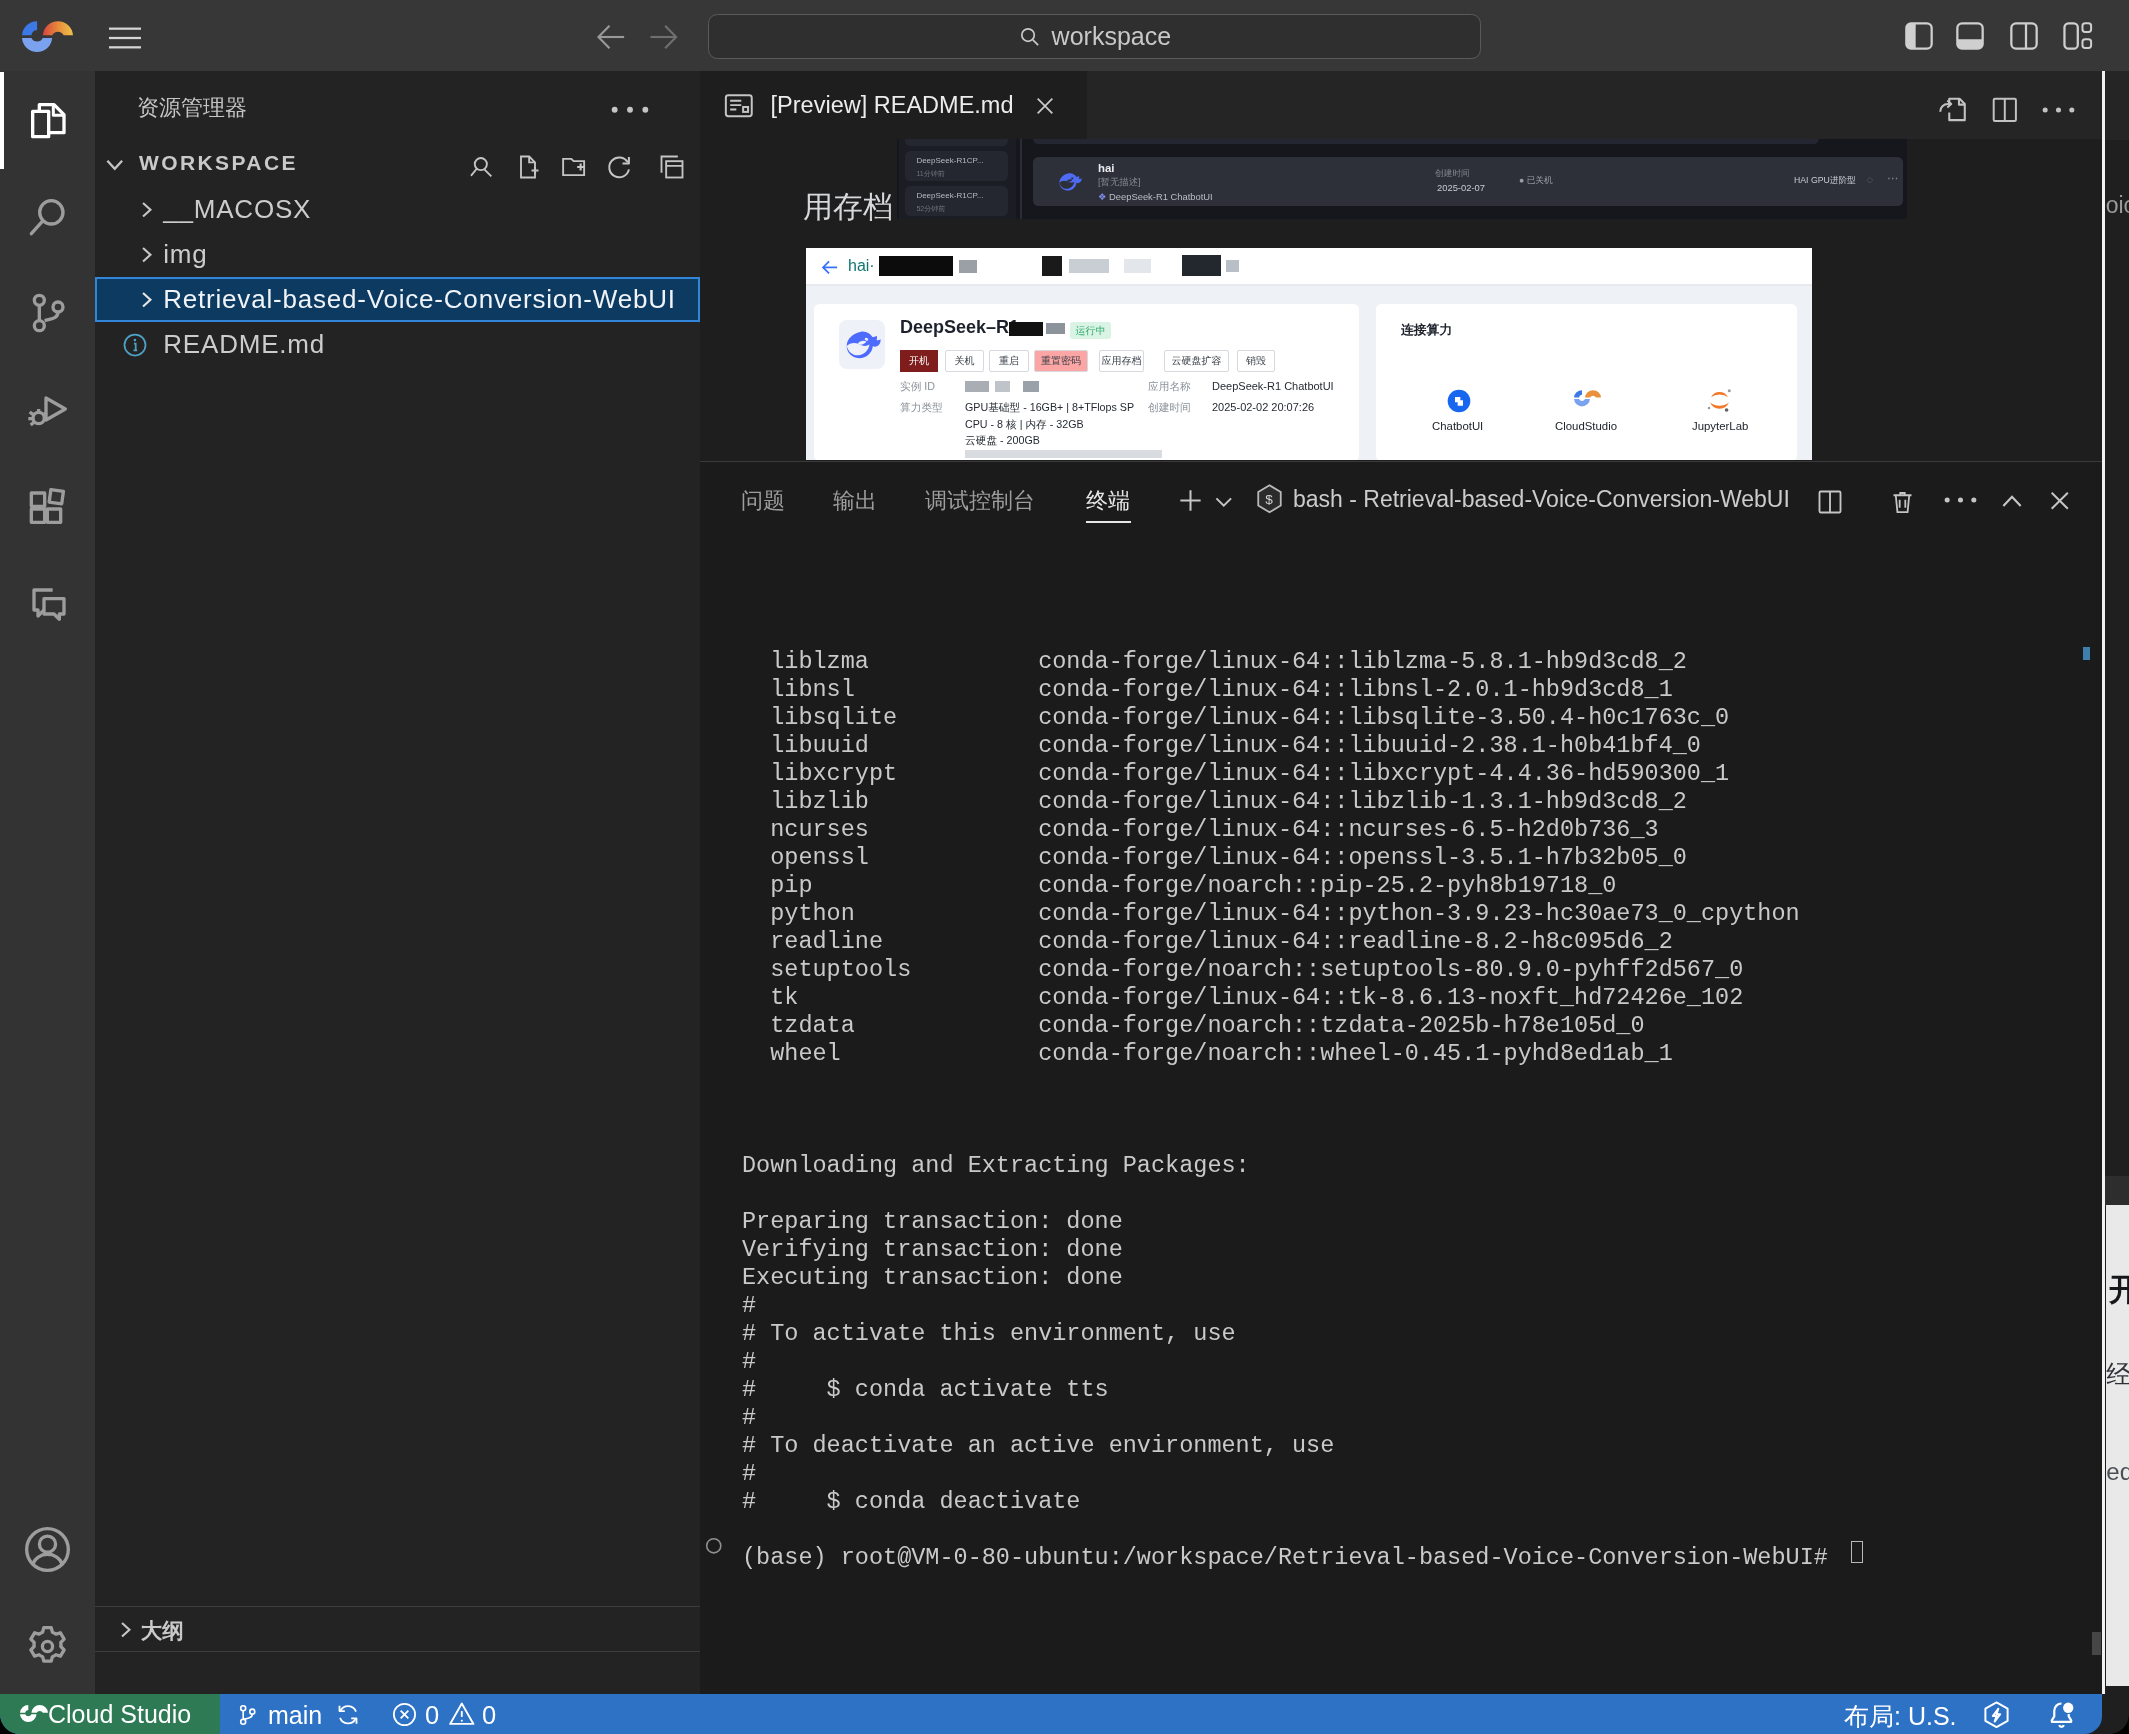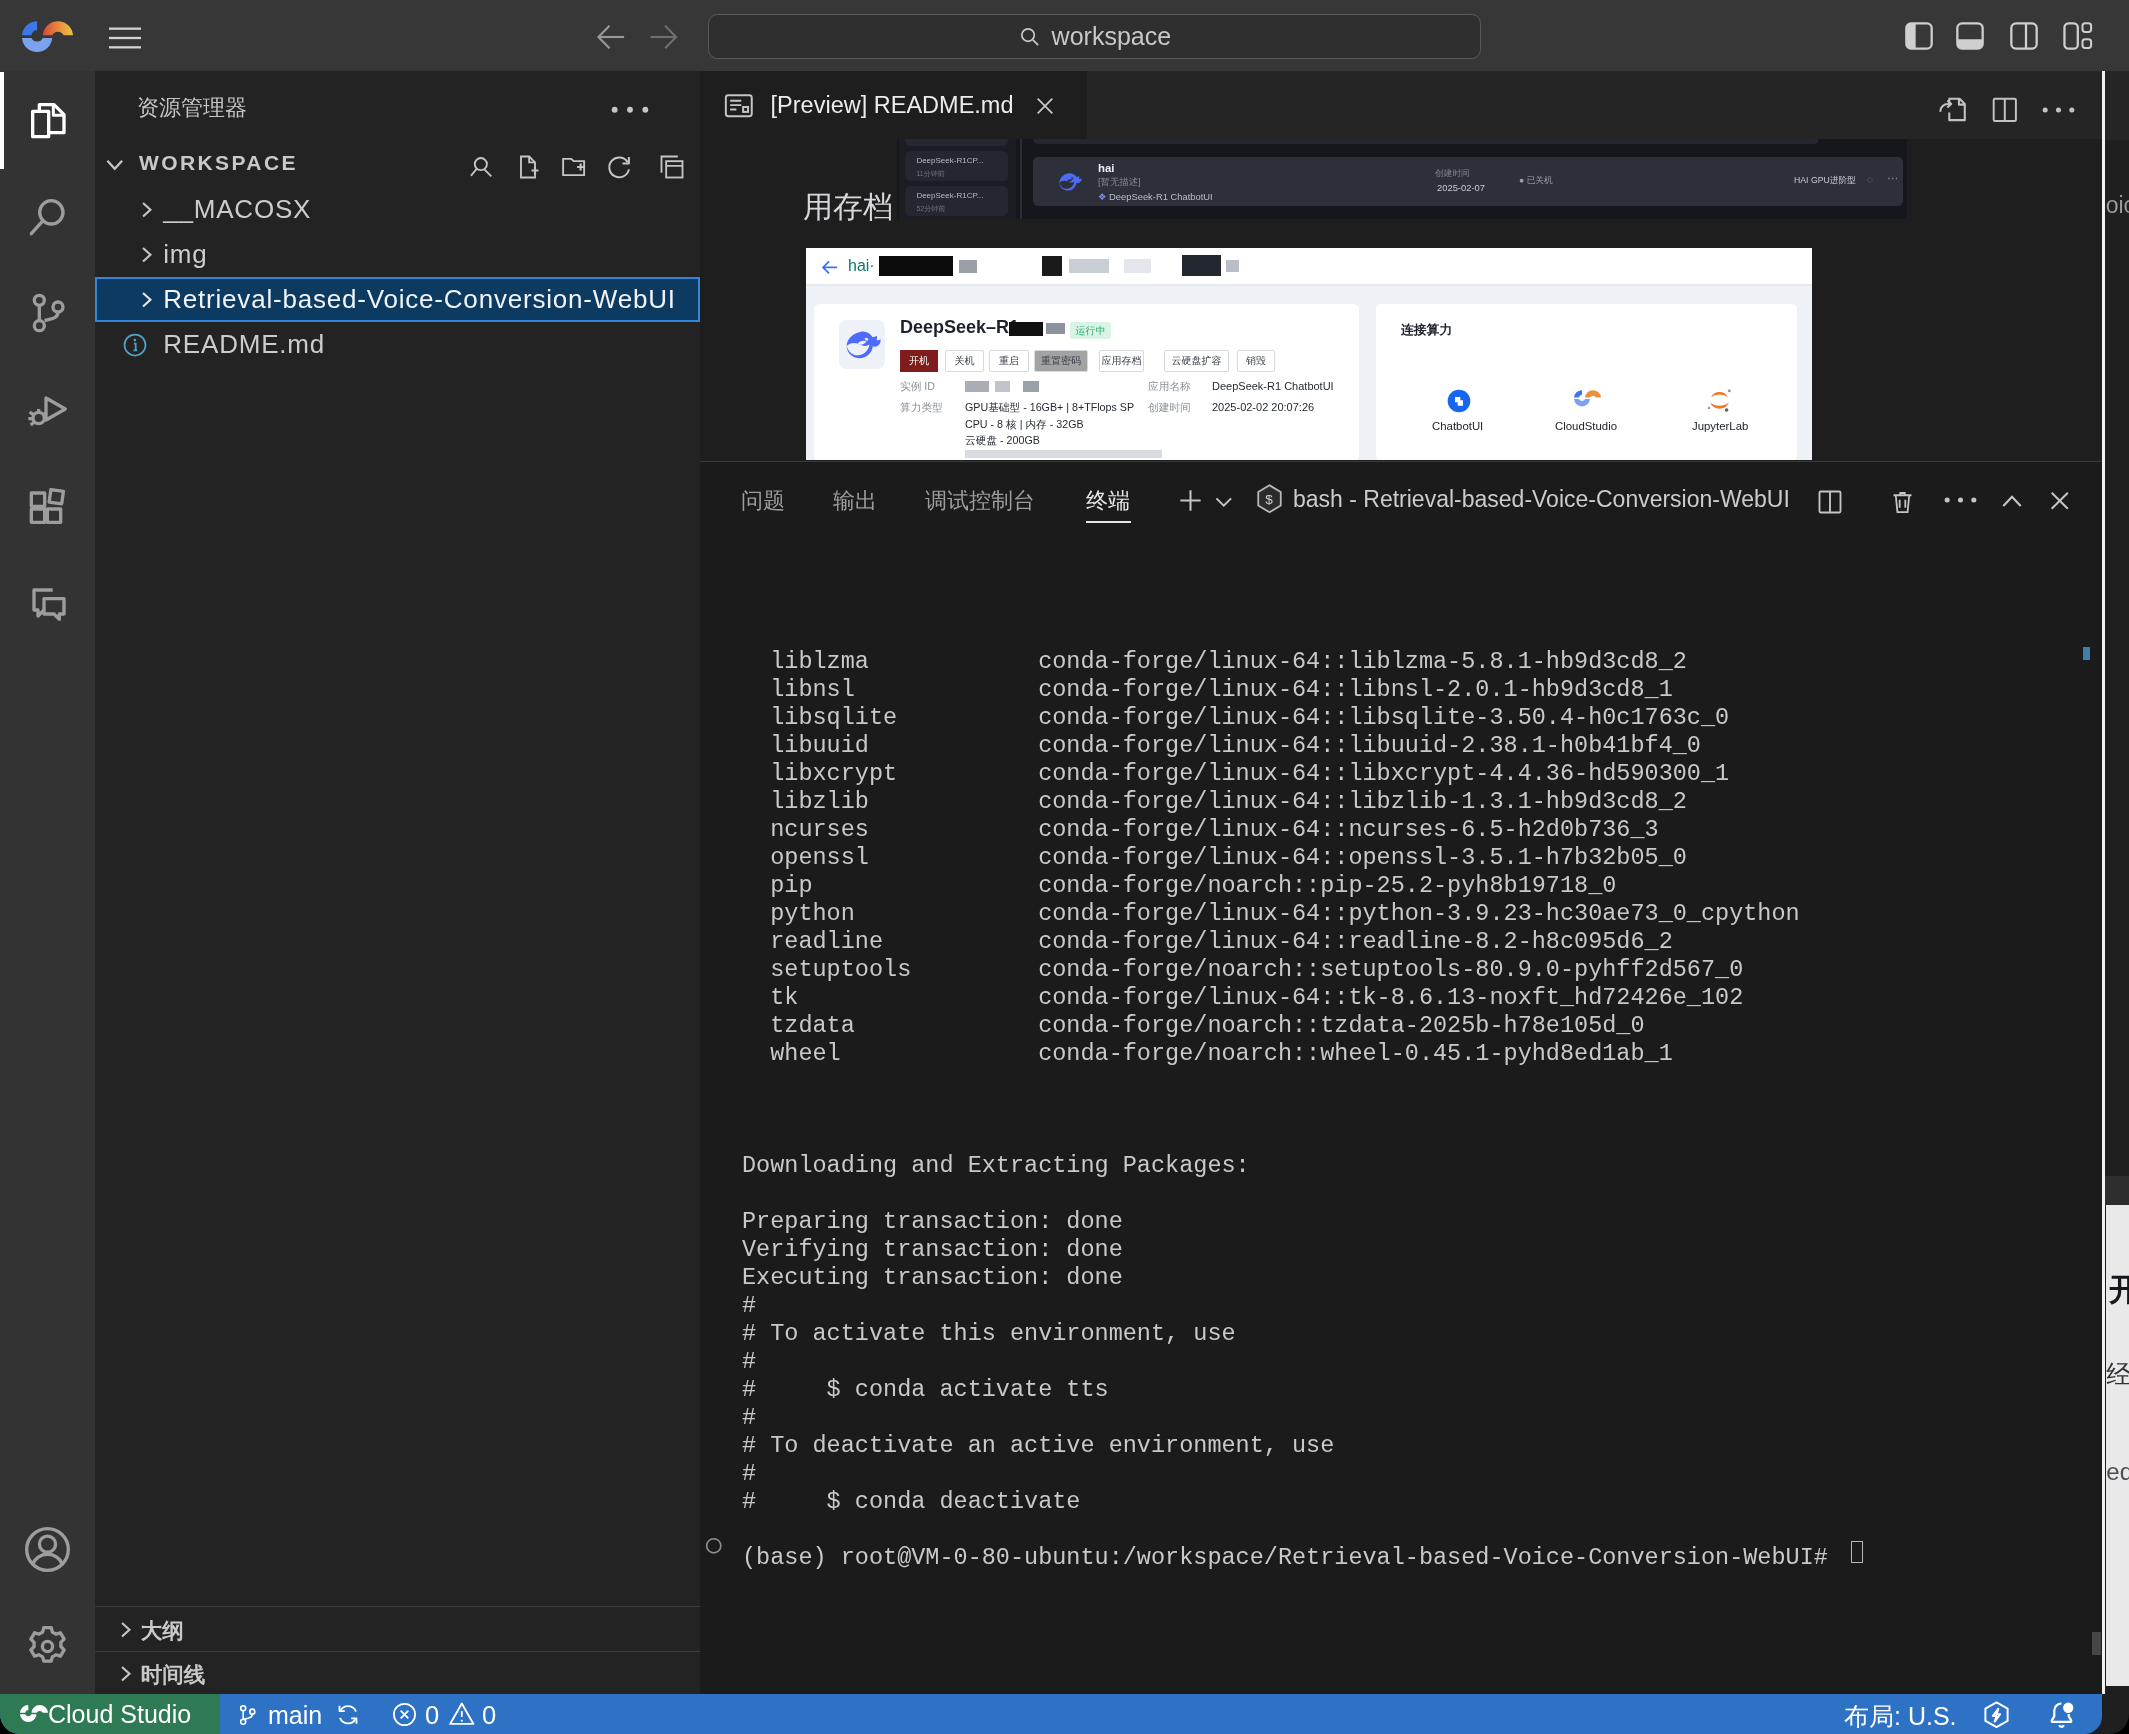--- a/index.html
+++ b/index.html
@@ -266,26 +266,20 @@
     </div>
 
     <div class="abs" style="left:0;top:1535px;width:605px;border-top:1.3px solid #3d3d3d"></div>
     <div class="abs" style="left:0;top:1537px;width:605px;height:44px;display:flex;align-items:center">
       <svg style="margin-left:23px" width="14.8" height="17.5" viewBox="0 0 22 26">
           <path d="M6 3 L17 13 L6 23" fill="none" stroke="#c5c5c5" stroke-width="3.2"></path>
         </svg>
       <span style="margin-left:8px;font-size:21.5px;font-weight:bold;color:#c9c9c9">大纲</span>
     </div>
     <div class="abs" style="left:0;top:1580px;width:605px;border-top:1.3px solid #3d3d3d"></div>
-    <div class="abs" style="left:0;top:1581px;width:605px;height:44px;display:flex;align-items:center">
-      <svg style="margin-left:23px" width="14.8" height="17.5" viewBox="0 0 22 26">
-          <path d="M6 3 L17 13 L6 23" fill="none" stroke="#c5c5c5" stroke-width="3.2"></path>
-        </svg>
-      <span style="margin-left:8px;font-size:21.5px;font-weight:bold;color:#c9c9c9">时间线</span>
-    </div>
   </div>
   <div id="tabbar">
     <div id="tab1">
       <svg style="margin-left:23.5px" width="29.6" height="25.5" viewBox="0 0 24 20">
         <g fill="none" stroke="#c5c5c5" stroke-width="1.6">
           <rect x="1.5" y="1.5" width="21" height="17" rx="2"></rect>
           <path d="M5 6 h9 M5 9.5 h9 M5 13 h5"></path>
           <rect x="15.5" y="11" width="4" height="4"></rect>
         </g>
       </svg>
@@ -388,21 +382,21 @@
           </svg>
         </div>
         <div class="abs" style="left:86px;top:13.4px;font-size:18px;font-weight:bold;color:#1c212b">DeepSeek–R1</div>
         <div class="abs" style="left:195px;top:17.5px;width:34px;height:14.8px;background:#111"></div>
         <div class="abs" style="left:232px;top:19px;width:19px;height:10.7px;background:#8d939b"></div>
         <div class="abs" style="left:256px;top:18px;width:41px;height:17px;background:#d9f3e5;border-radius:2.7px;display:flex;align-items:center;justify-content:center;font-size:10px;color:#33ab6e">运行中</div>
 
         <div class="abs" style="left:86px;top:46px;width:38px;height:22px;background:#7f1d1d;border-radius:0;display:flex;align-items:center;justify-content:center;font-size:10px;color:#fff">开机</div>
         <div class="abs" style="left:131px;top:46px;width:39px;height:22px;background:#fff;border:0.7px solid #d6dade;border-radius:2px;display:flex;align-items:center;justify-content:center;font-size:10px;color:#3a4049">关机</div>
         <div class="abs" style="left:175px;top:46px;width:40px;height:22px;background:#fff;border:0.7px solid #d6dade;border-radius:2px;display:flex;align-items:center;justify-content:center;font-size:10px;color:#3a4049">重启</div>
-        <div class="abs" style="left:220px;top:46px;width:54px;height:22px;background:#a3a3a3;border:0.7px solid #d6dade;border-radius:2px;display:flex;align-items:center;justify-content:center;font-size:10px;color:#3a4049">重置密码</div>
+        <div class="abs" style="left:220px;top:46px;width:54px;height:22px;background:#fca5a5;border:0.7px solid #d6dade;border-radius:2px;display:flex;align-items:center;justify-content:center;font-size:10px;color:#3a4049">重置密码</div>
         <div class="abs" style="left:285px;top:46px;width:45px;height:22px;background:#fff;border:0.7px solid #d6dade;border-radius:2px;display:flex;align-items:center;justify-content:center;font-size:10px;color:#3a4049">应用存档</div>
         <div class="abs" style="left:350px;top:46px;width:65px;height:22px;background:#fff;border:0.7px solid #d6dade;border-radius:2px;display:flex;align-items:center;justify-content:center;font-size:10px;color:#3a4049">云硬盘扩容</div>
         <div class="abs" style="left:423px;top:46px;width:38px;height:22px;background:#fff;border:0.7px solid #d6dade;border-radius:2px;display:flex;align-items:center;justify-content:center;font-size:10px;color:#3a4049">销毁</div>
 
         <div class="abs" style="left:86px;top:76px;font-size:10.7px;color:#8b9199">实例 ID</div>
         <div class="abs" style="left:151px;top:77px;width:24px;height:10.7px;background:#a9aeb5"></div>
         <div class="abs" style="left:181px;top:77px;width:14.8px;height:10.7px;background:#bfc4ca"></div>
         <div class="abs" style="left:209px;top:77px;width:16px;height:10.7px;background:#9ba1a8"></div>
         <div class="abs" style="left:86px;top:97px;font-size:10.7px;color:#8b9199">算力类型</div>
         <div class="abs" style="left:151px;top:97px;font-size:10.7px;color:#262b33">GPU基础型 - 16GB+ | 8+TFlops SP</div>

